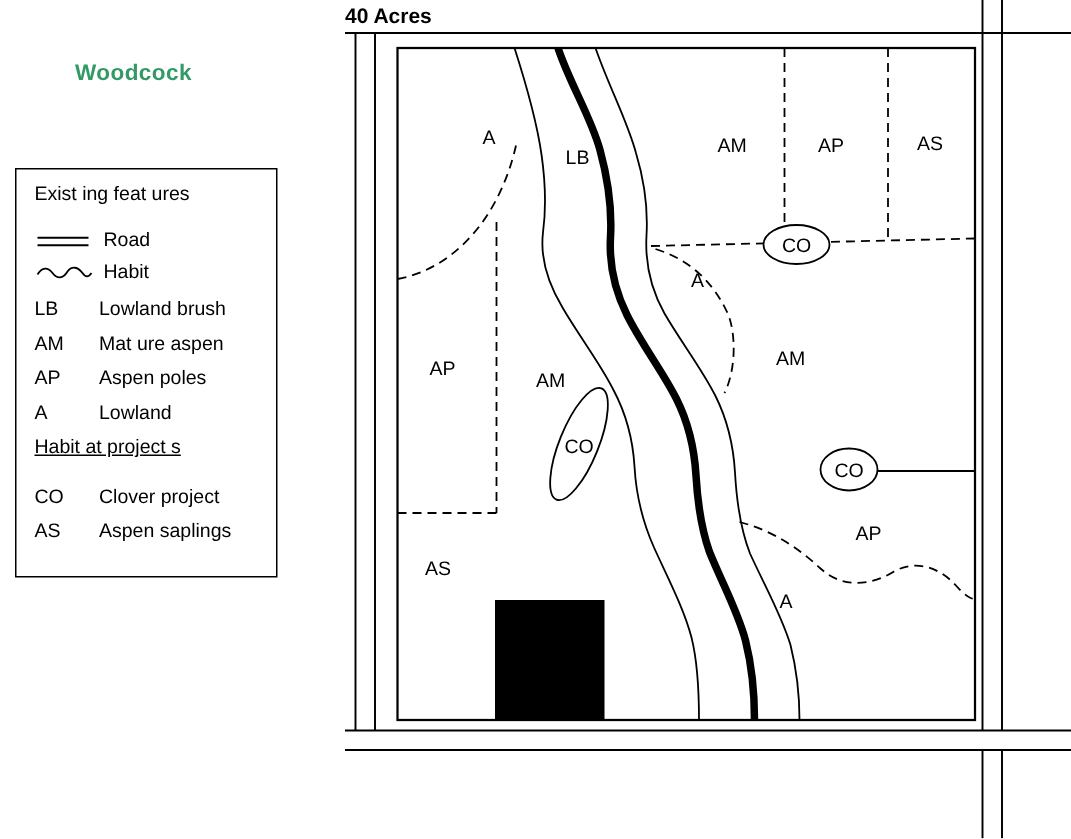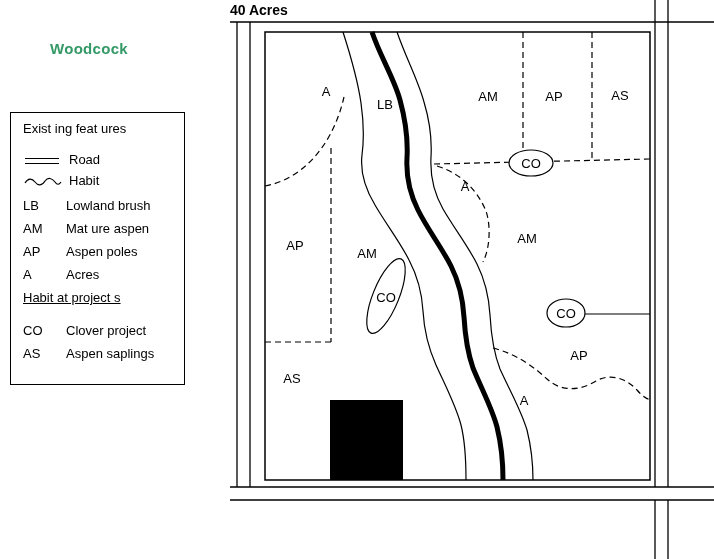--- a/index.html
+++ b/index.html
@@ -136,21 +136,21 @@
     <div class="code-row">
       <span class="code">AM</span>
       <span>Mat ure aspen</span>
     </div>
     <div class="code-row">
       <span class="code">AP</span>
       <span>Aspen poles</span>
     </div>
     <div class="code-row">
       <span class="code">A</span>
-      <span>Acres</span>
+      <span>Lowland</span>
     </div>
 
     <div>
       <span class="projects-title">Habit at project s</span>
     </div>
 
     <div class="proj-rows">
       <div class="code-row">
         <span class="code">CO</span>
         <span>Clover project</span>

